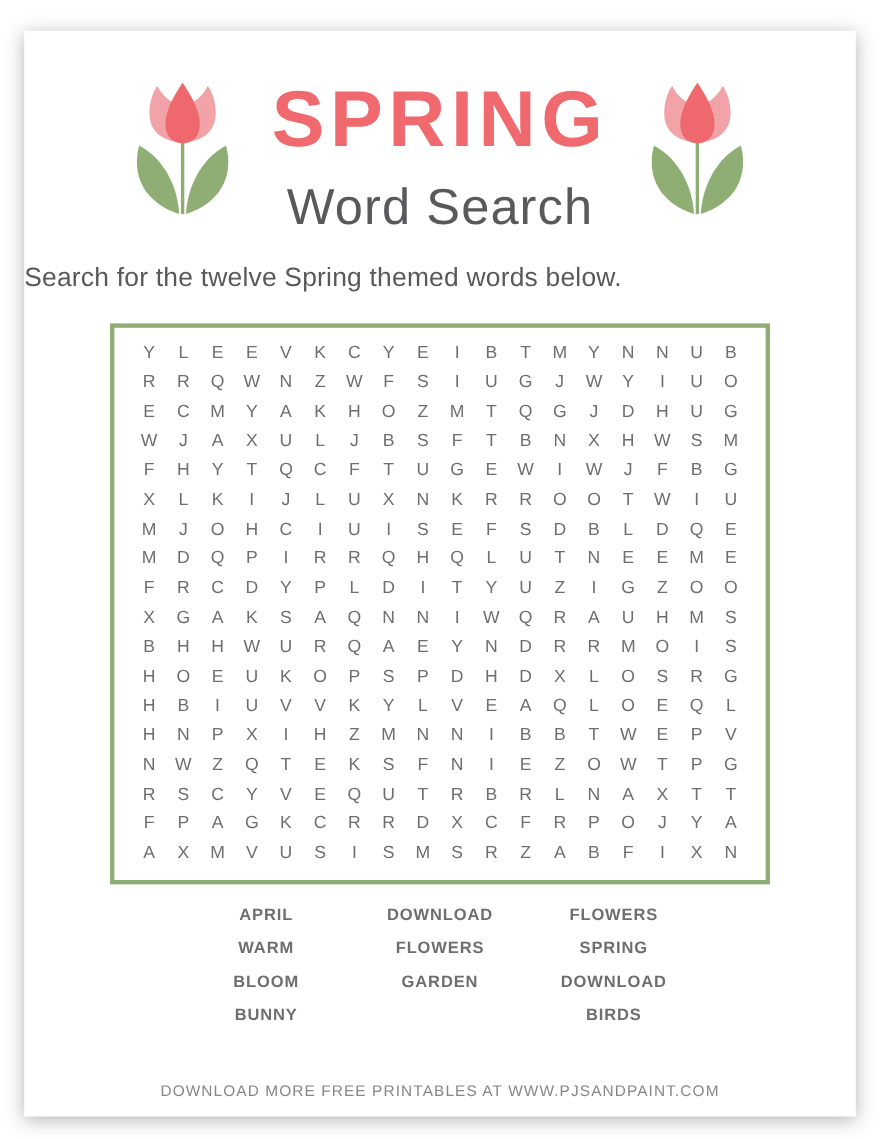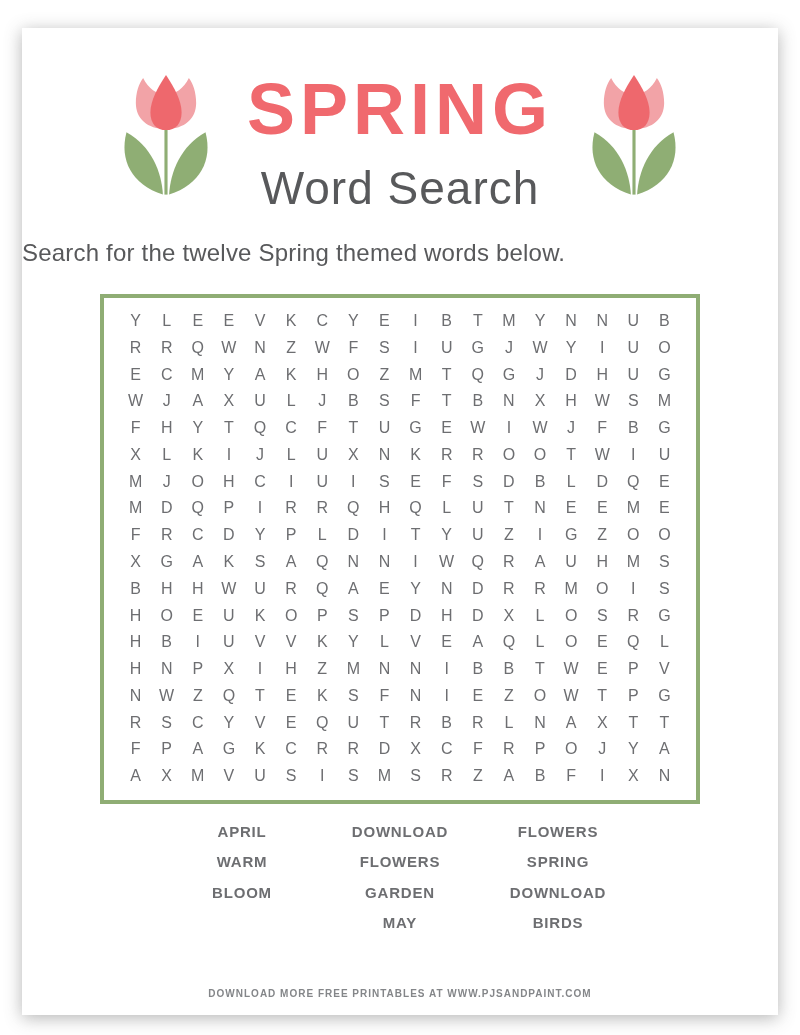--- a/index.html
+++ b/index.html
@@ -77,24 +77,23 @@
     font-size: 15px;
     color: var(--letter-gray, #6D6E71);
     letter-spacing: 0.8px;
     line-height: 30.5px;
   }
   .footer {
     position: absolute;
     left: 0; right: 0;
     bottom: 16px;
     text-align: center;
-    font-size: 10px;
+    font-size: 14px;
     letter-spacing: 1px;
     color: #848689;
-    font-weight: bold;
   }
 </style>
 </head>
 <body>
 
 <div class="page">
 
   <div class="header">
 
     <div class="tulip">
@@ -451,26 +450,26 @@
       <span class="cell">I</span>
       <span class="cell">X</span>
       <span class="cell">N</span>
     </div>
 
   <div class="word-list">
       <div class="word-col">
         <div class="word">APRIL</div>
         <div class="word">WARM</div>
         <div class="word">BLOOM</div>
+        <div class="word">BUNNY</div>
       </div>
       <div class="word-col">
         <div class="word">DOWNLOAD</div>
         <div class="word">FLOWERS</div>
         <div class="word">GARDEN</div>
-        <div class="word">MAY</div>
       </div>
       <div class="word-col">
         <div class="word">FLOWERS</div>
         <div class="word">SPRING</div>
         <div class="word">DOWNLOAD</div>
         <div class="word">BIRDS</div>
       </div>
     </div>
 
   <div class="footer">DOWNLOAD MORE FREE PRINTABLES AT WWW.PJSANDPAINT.COM</div>

